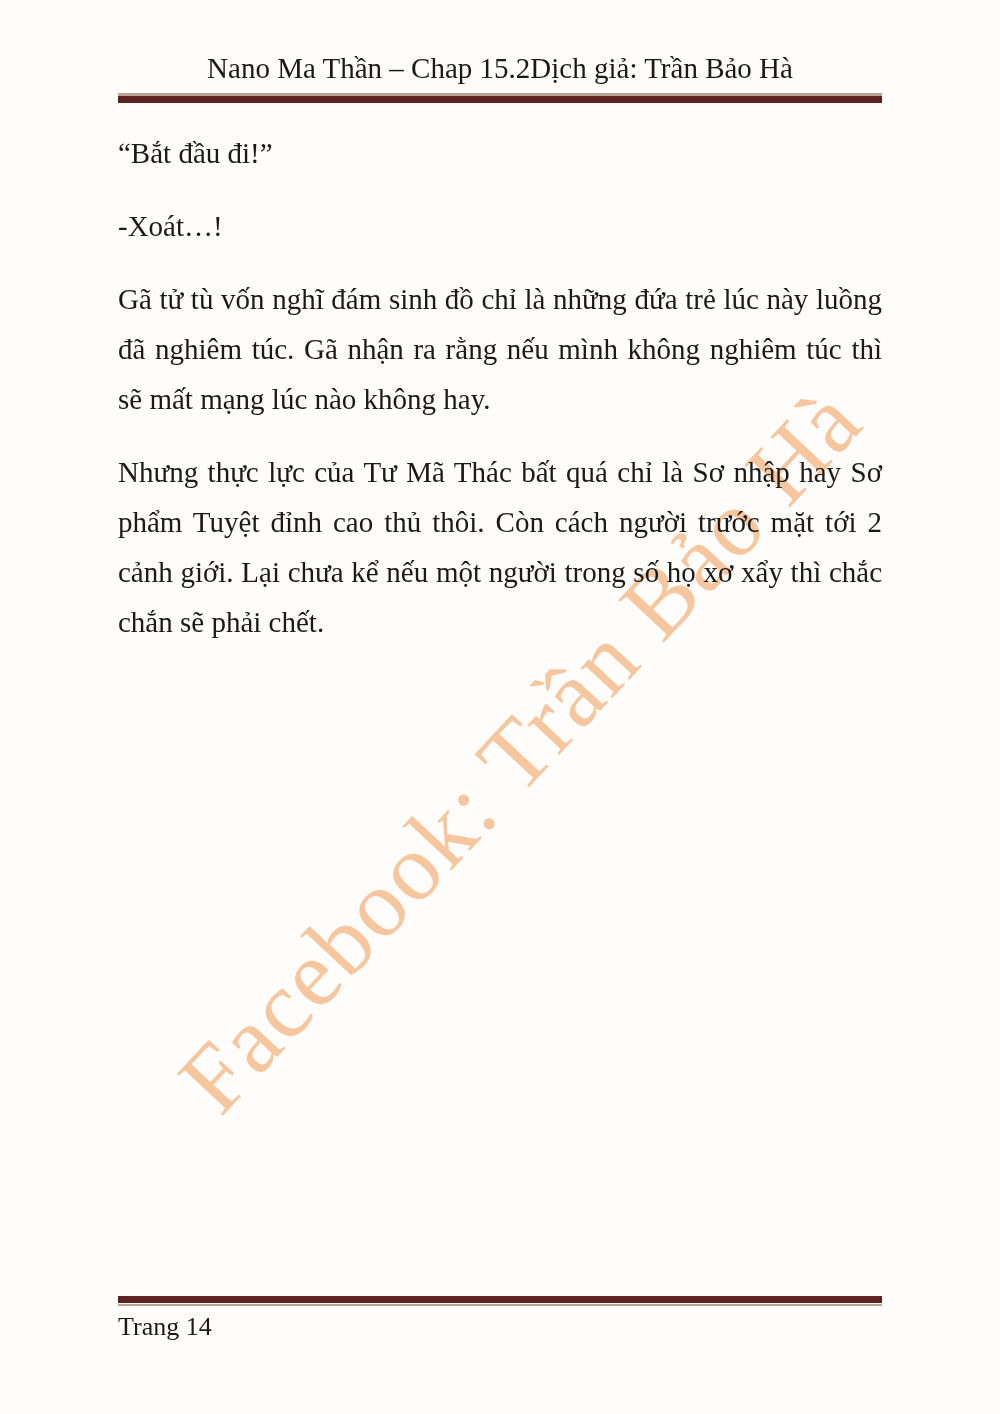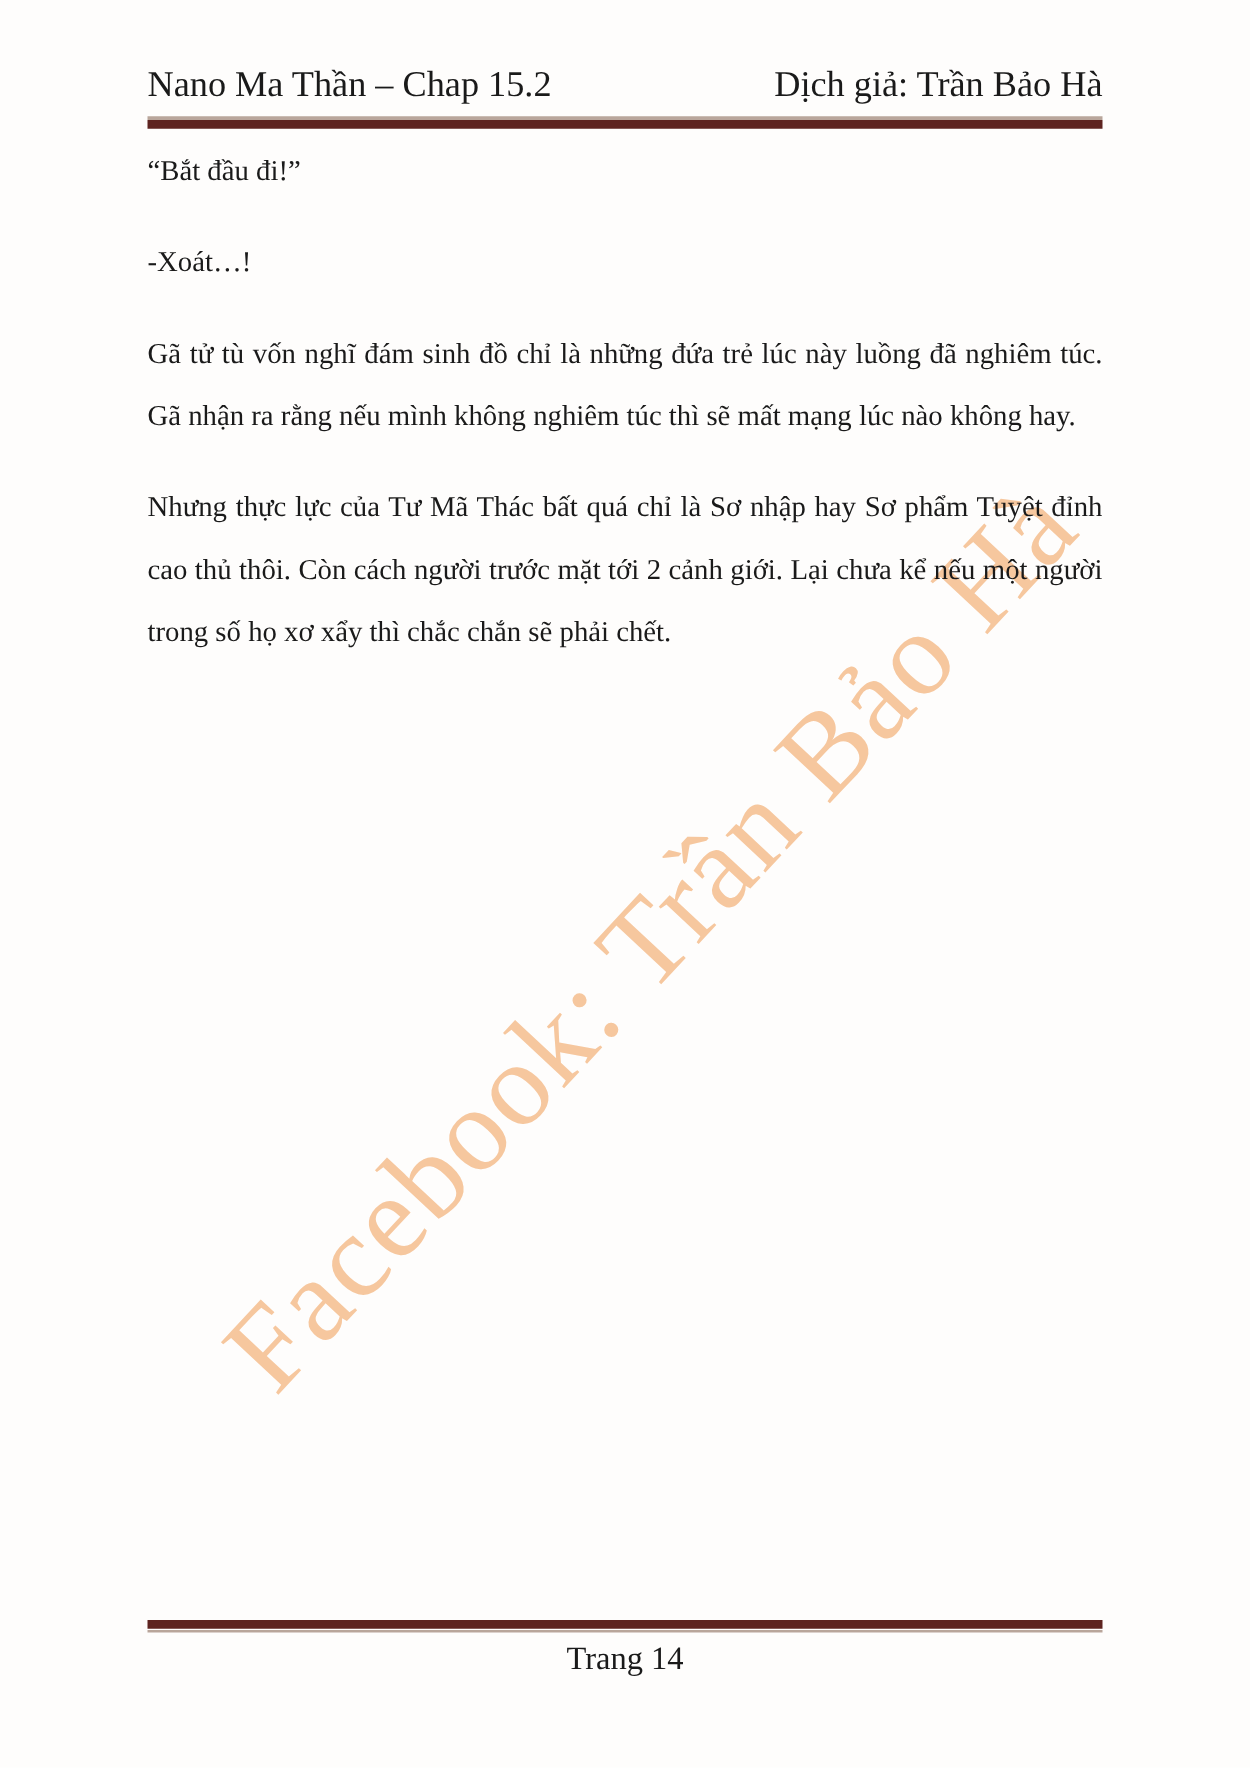--- a/index.html
+++ b/index.html
@@ -26,51 +26,51 @@
     user-select: none;
   }
   
   .header {
     position: absolute;
     left: 118px; right: 118px; top: 52px;
     z-index: 1;
   }
   .header-row {
     display: flex;
-    justify-content: space-between;
+    justify-content: center;
     align-items: baseline;
     font-size: 29px;
     color: #1a1a1a;
     margin-bottom: 8px;
   }
   .rule { width: 100%; }
   .rule-light { height: 3px; background: #b9a69b; }
   .rule-gap { height: 1px; background: transparent; }
   .rule-dark { height: 7px; background: #5e2420; }
   
   .content {
     position: absolute;
-    left: 118px; width: 764px; top: 112px;
+    left: 118px; width: 764px; top: 128px;
     z-index: 1;
-    font-size: 23px;
+    font-size: 29px;
     line-height: 50px;
     color: #1a1a1a;
   }
   .content p {
     text-align: justify;
     margin-bottom: 23px;
   }
   
   .footer {
     position: absolute;
     left: 118px; right: 118px; top: 1296px;
     z-index: 1;
   }
   .footer-label {
-    text-align: center;
+    text-align: left;
     font-size: 26px;
     color: #1a1a1a;
     margin-top: 6px;
   }
 </style>
 </head>
 <body>
 
 <div class="page">
 

